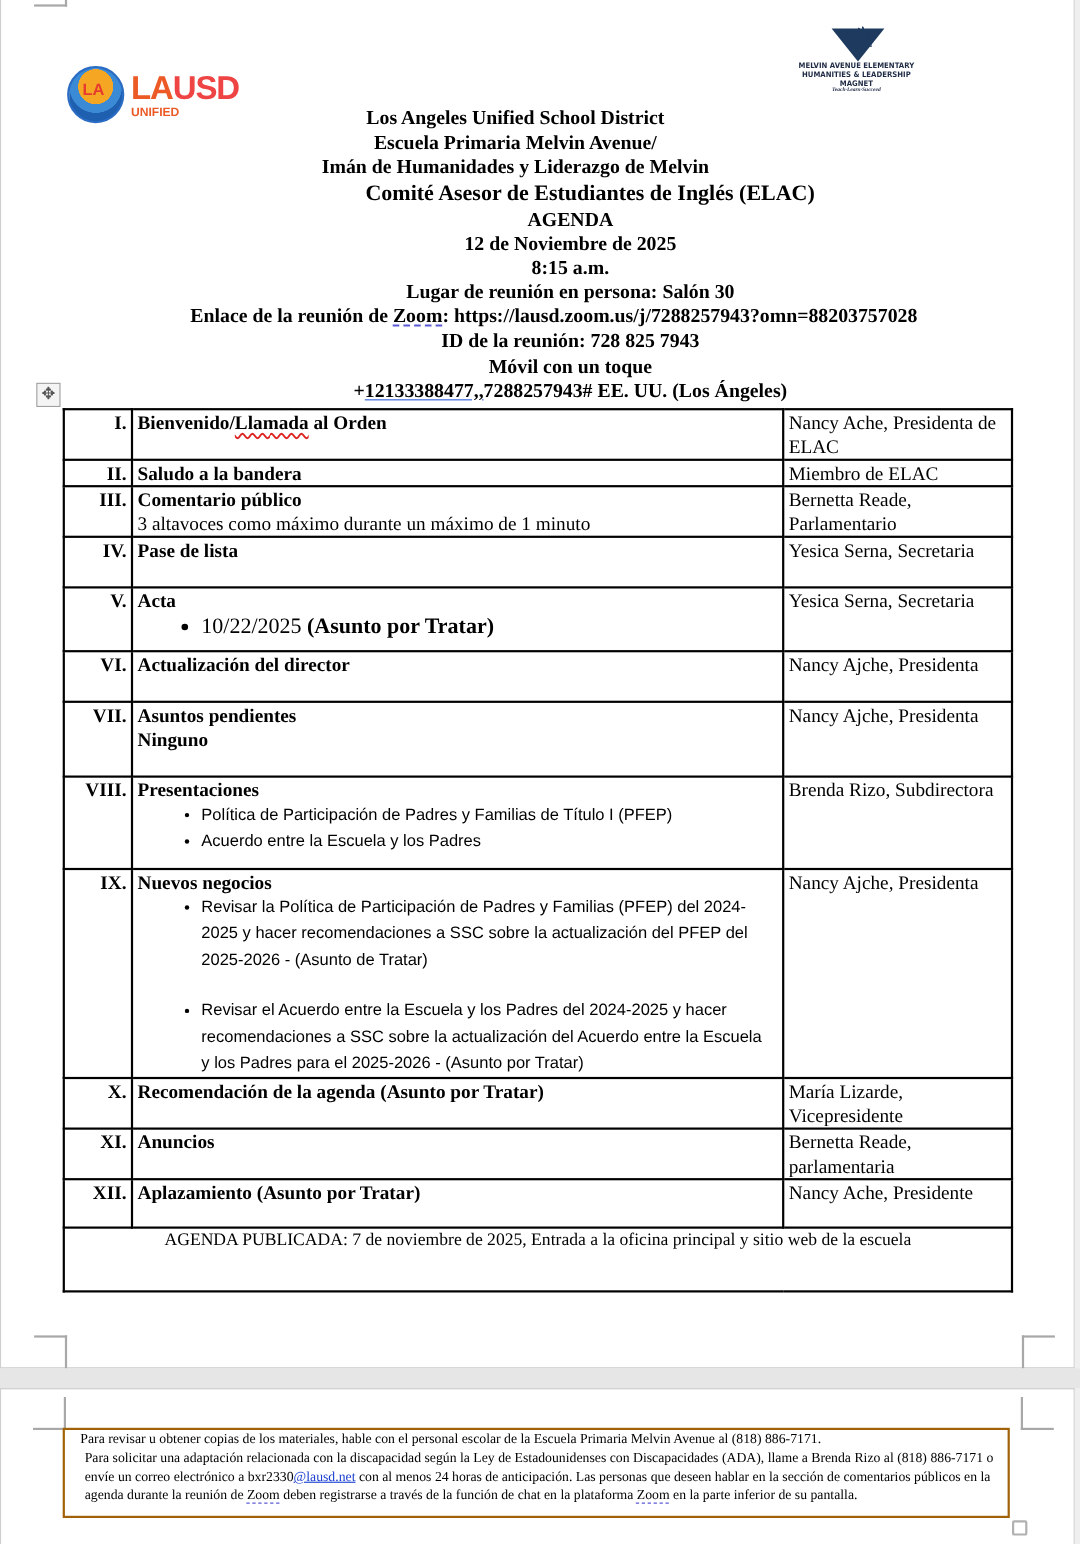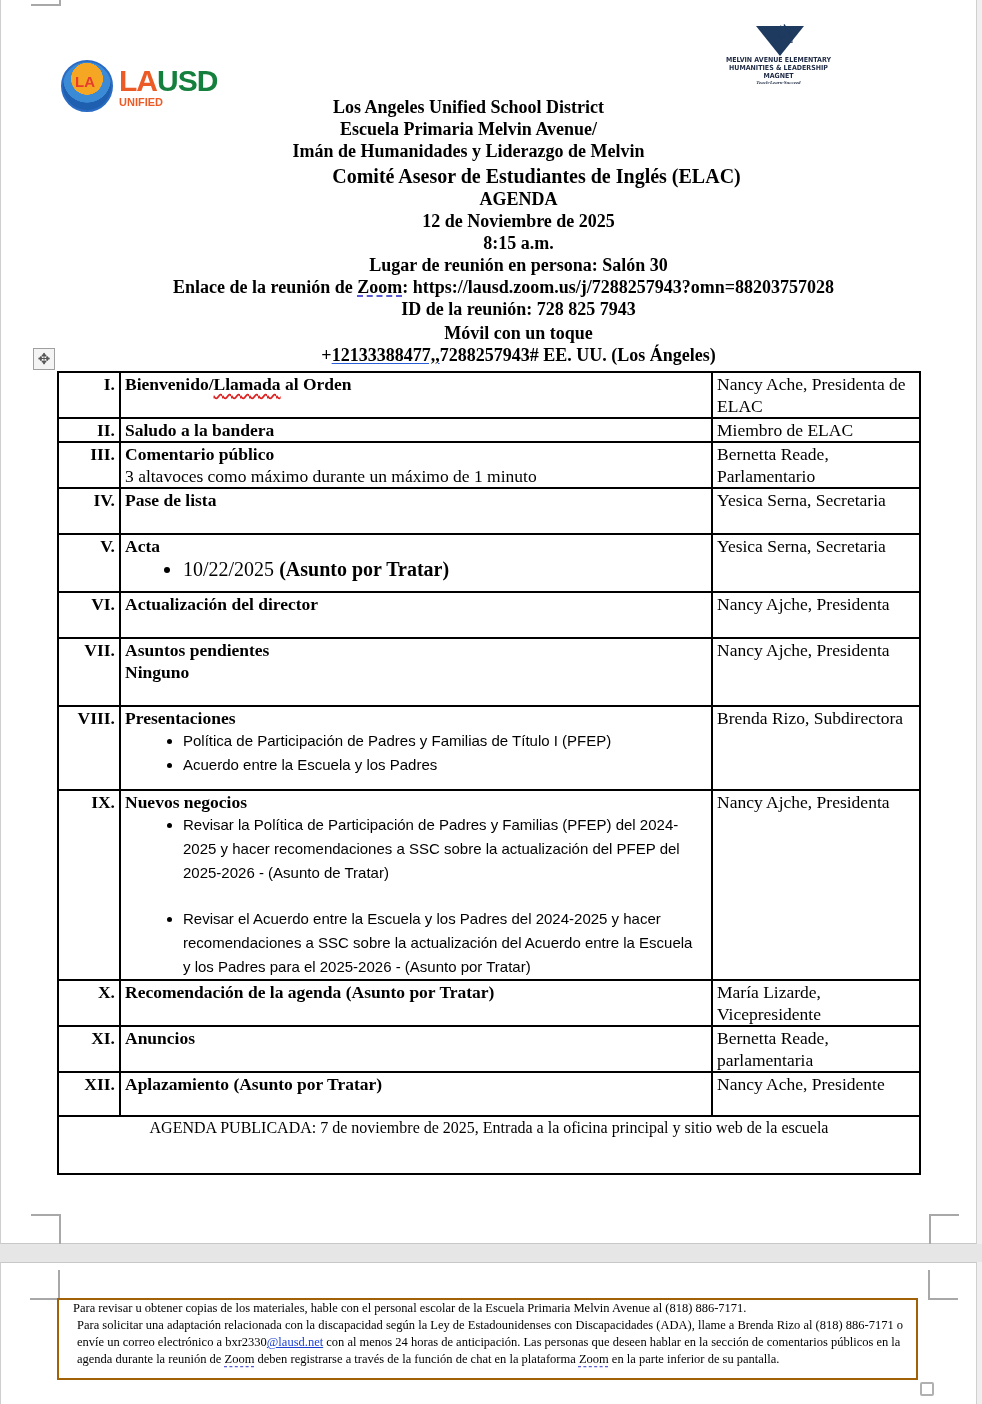--- a/index.html
+++ b/index.html
@@ -27,21 +27,21 @@
   .lausd-logo { position: absolute; left: 60px; top: 60px; display: flex; align-items: center; }
   .lausd-seal {
     width: 48px; height: 48px; border-radius: 50%;
     background: radial-gradient(circle at 50% 35%, #f5a623 0 40%, #3a8ad6 41% 60%, #1f5fb0 61% 100%);
     border: 2px solid #2a6cc4; position: relative;
   }
   .lausd-seal span { position: absolute; left: 12px; top: 11px; font: bold 15px "Liberation Sans", sans-serif; color: #e63b2e; }
   .lausd-word { margin-left: 6px; line-height: 1; }
   .lausd-word .big { font: bold 30px "Liberation Sans", sans-serif; letter-spacing: -1px; }
   .lausd-word .big .la { color: #ec5a26; }
-  .lausd-word .big .usd { color: #15803d; }
+  .lausd-word .big .usd { color: #ef4444; }
   .lausd-word .sub { font: bold 11px "Liberation Sans", sans-serif; color: #ec5a26; margin-top: -2px; }
 
   .melvin-logo { position: absolute; left: 710px; top: 22px; width: 135px; text-align: center; }
   .melvin-mark { width: 90px; height: 34px; margin: 0 auto; position: relative; }
   .melvin-mark .tri { position: absolute; left: 22px; top: 4px; width: 0; height: 0;
     border-left: 24px solid transparent; border-right: 24px solid transparent; border-top: 30px solid #1e3a5f; }
   .melvin-mark .horse { position: absolute; left: 40px; top: 0; font-size: 26px; color: #1e3a5f; line-height: 1; }
   .melvin-l1, .melvin-l2 { font: bold 7px "DejaVu Sans", sans-serif; color: #1e2a44; letter-spacing: 0; transform: scaleX(0.9); }
   .melvin-l3 { font: italic bold 5px "Liberation Serif", serif; color: #1e2a44; }
 

